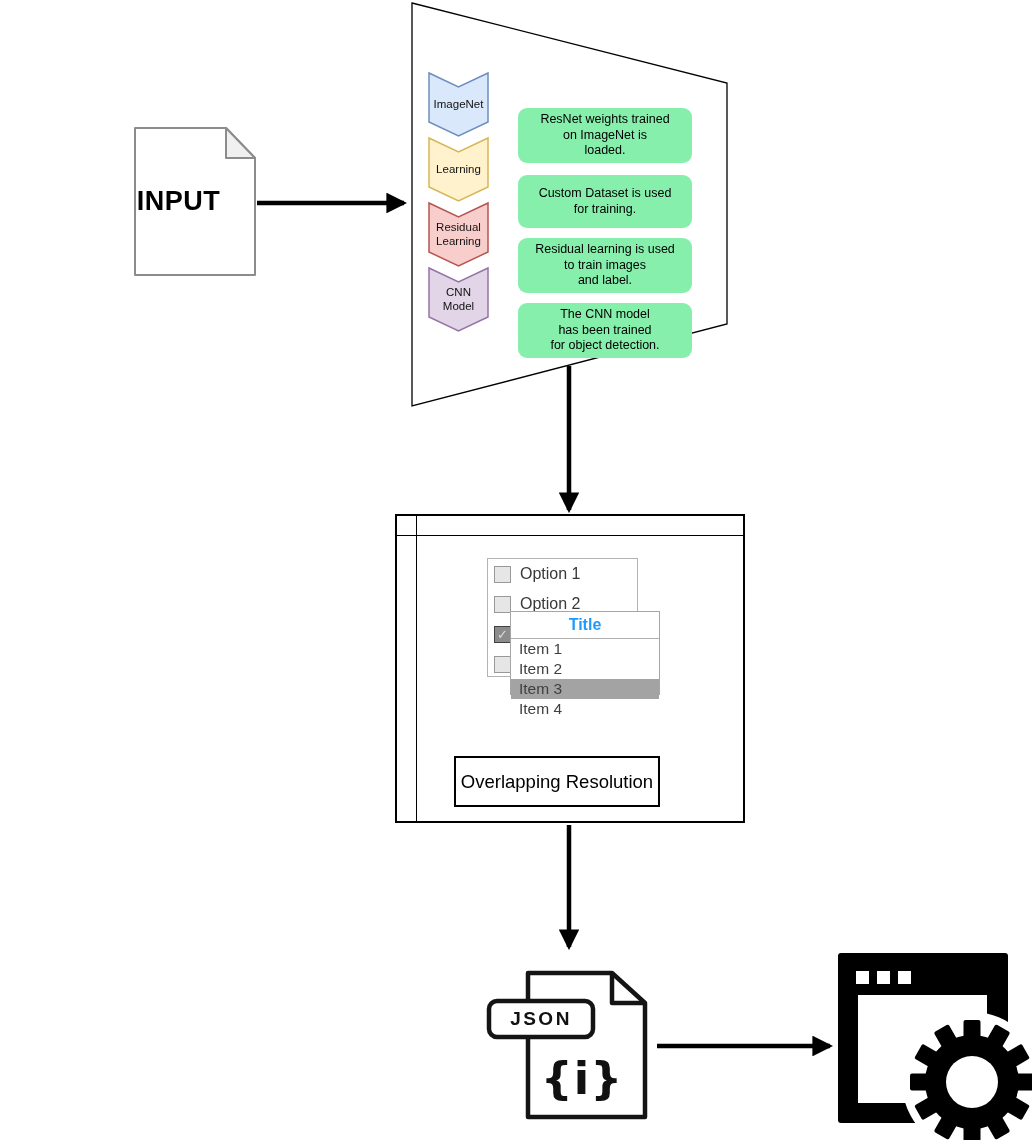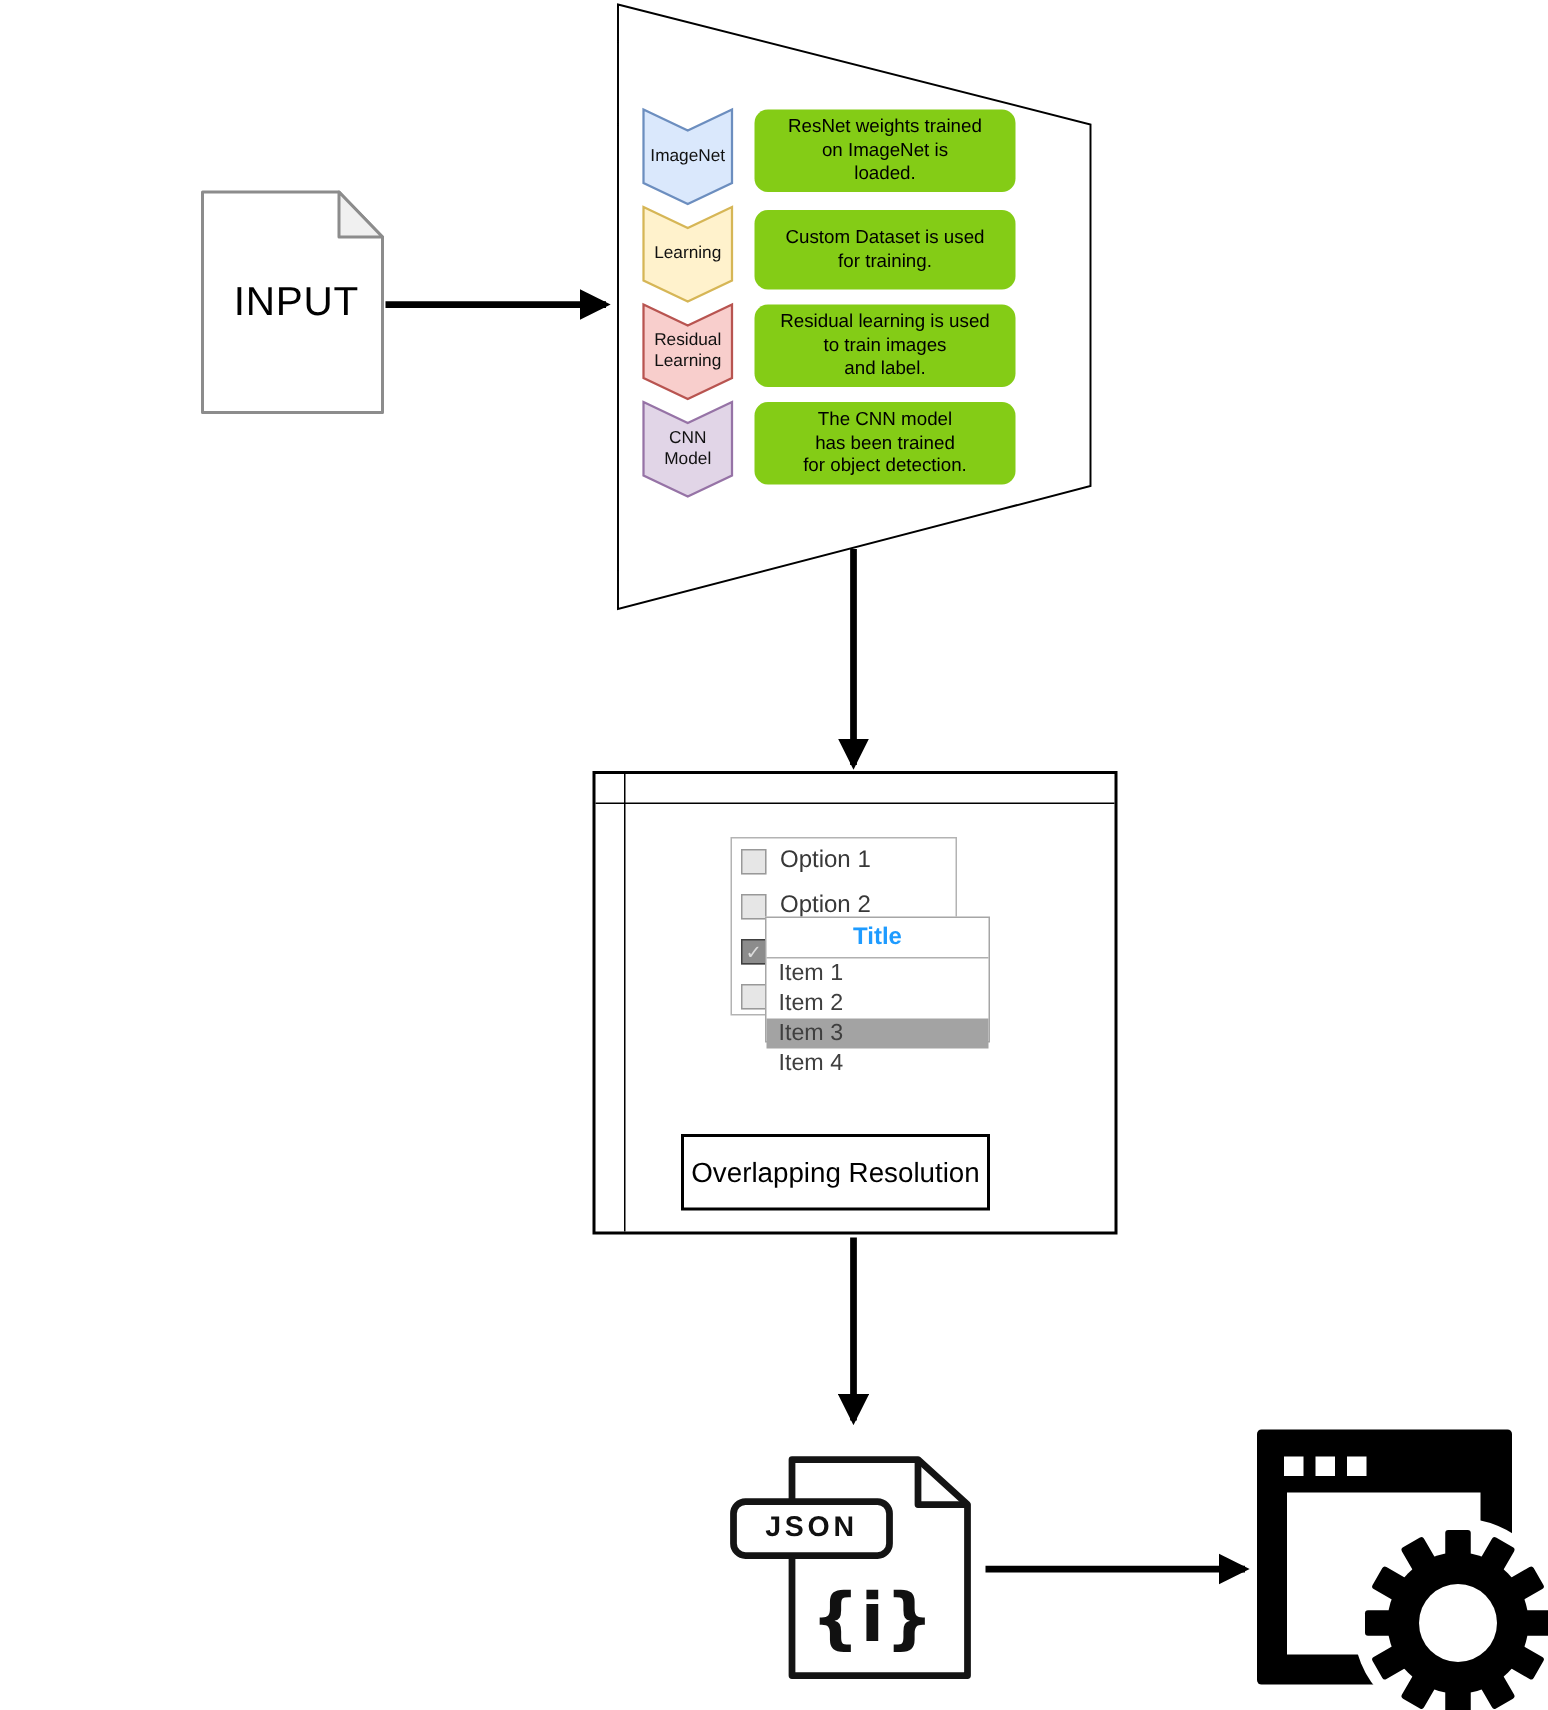--- a/index.html
+++ b/index.html
@@ -4,30 +4,30 @@
 <style>
   html,body{margin:0;padding:0;background:#fff;}
   .canvas{
     position:relative;width:1032px;height:1140px;background:#fff;
     font-family:"Liberation Sans",sans-serif;color:#000;overflow:hidden;
   }
   .base-svg{position:absolute;left:0;top:0;width:1032px;height:1140px;}
   .abs{position:absolute;box-sizing:border-box;}
 
   
-  .input-label{left:146px;top:128px;width:103px;height:147px;display:flex;
-    align-items:center;justify-content:center;font-size:27px;font-weight:normal;letter-spacing:.5px;}
+  .input-label{left:127px;top:128px;width:103px;height:147px;display:flex;
+    align-items:center;justify-content:center;font-size:27px;font-weight:bold;letter-spacing:.5px;}
 
   
   .chev-label{left:429px;width:59px;height:63px;display:flex;align-items:center;justify-content:center;
     text-align:center;font-size:11.5px;line-height:13.5px;white-space:pre-line;color:#111;}
 
   
-  .desc{left:503px;width:174px;background:#84cc16;border-radius:9px;display:flex;align-items:center;
-    justify-content:center;text-align:center;font-size:12.5px;line-height:15.5px;white-space:pre-line;}
+  .desc{left:518px;width:174px;background:#86efac;border-radius:9px;display:flex;align-items:center;
+    justify-content:center;text-align:center;font-size:12.5px;line-height:15.5px;white-space:pre-line;margin-top:35px;}
 
   
   .mwindow{left:395px;top:514px;width:350px;height:309px;border:2px solid #000;background:#fff;}
   .mwindow .vline{position:absolute;left:19px;top:0;bottom:0;width:0;border-left:1.5px solid #000;}
   .mwindow .hline{position:absolute;top:19px;left:0;right:0;height:0;border-top:1.5px solid #000;}
 
   
   .cb-panel{left:471px;top:558px;width:151px;height:119px;background:#fff;border:1px solid #b3b3b3;z-index:1;margin-left:16px;}
   .opt-row{position:absolute;left:6px;right:0;height:30px;display:flex;align-items:center;gap:9px;}
   .cb{width:17px;height:17px;background:#e6e6e6;border:1px solid #999;box-sizing:border-box;flex:0 0 auto;

